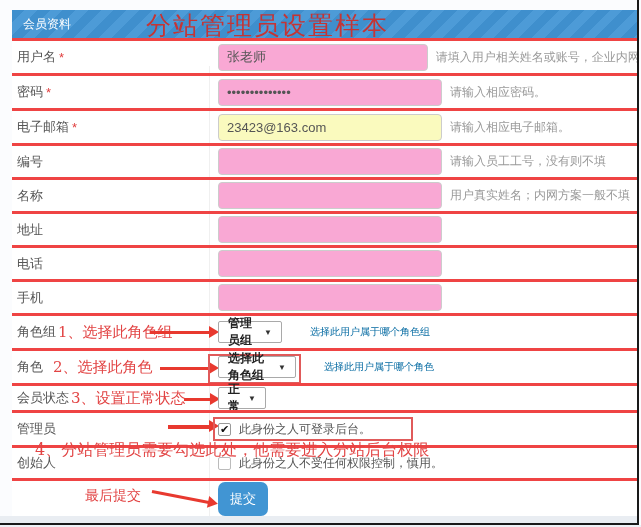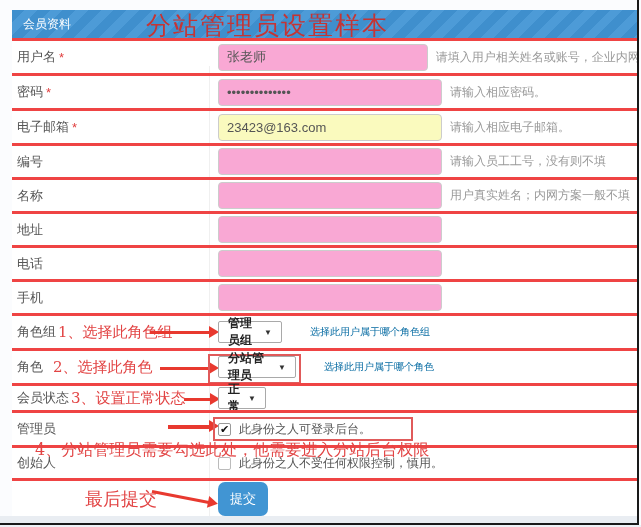--- a/index.html
+++ b/index.html
@@ -41,21 +41,21 @@
   .arrow::after{content:'';position:absolute;right:-9px;top:-5px;border-left:10px solid #e8392f;border-top:6px solid transparent;border-bottom:6px solid transparent;}
   .redbox{position:absolute;border:2px solid #e05a5a;box-sizing:border-box;background:transparent;pointer-events:none;}
 
   .cbx{width:13px;height:13px;box-sizing:border-box;border:1px solid #9a9a9a;border-radius:2px;background:#fff;display:flex;align-items:center;justify-content:center;font-size:11px;line-height:11px;color:#111;cursor:pointer;}
   .cbx.off{border-color:#bbb;}
   .cbx-label{font-size:12px;color:#555;margin-left:8px;white-space:nowrap;}
 
   .btn{height:34px;min-width:46px;padding:0 12px;background:#4195d3;color:#fff;font-size:13px;border:none;border-radius:7px;cursor:pointer;font-family:"Liberation Sans","DejaVu Sans",sans-serif;}
 
   .note4{position:absolute;left:23px;top:430px;font-size:16px;letter-spacing:0px;}
-  .note-final{position:absolute;left:73px;top:477px;font-size:18px;}
+  .note-final{position:absolute;left:73px;top:477px;font-size:14px;}
   .arr-submit{left:140px;top:480px;width:58px;transform:rotate(11deg);transform-origin:left center;}
 </style>
 </head>
 <body>
 
 <div class="stage">
   <div class="panel">
 
     <div class="panel-header">
       <span class="panel-title">会员资料</span>
@@ -162,21 +162,21 @@
 
       <div class="row h35">
         <div class="lbl">
           <span>角色</span>
           <span class="red-note step" style="margin-left:10px;">2、选择此角色</span>
         </div>
         <div class="arrow" style="left:148px;top:16px;width:50px;"></div>
         <div class="redbox" style="left:196px;top:3px;width:93px;height:30px;"></div>
         <div class="fld">
           <div class="sel w76">
-            <span>分站管理员</span>
+            <span>选择此角色组</span>
             <span class="car">▼</span>
           </div>
           <span class="sel-hint">选择此用户属于哪个角色</span>
         </div>
       </div>
 
       <div class="row h27">
         <div class="lbl">
           <span>会员状态</span>
           <span class="red-note step">3、设置正常状态</span>

